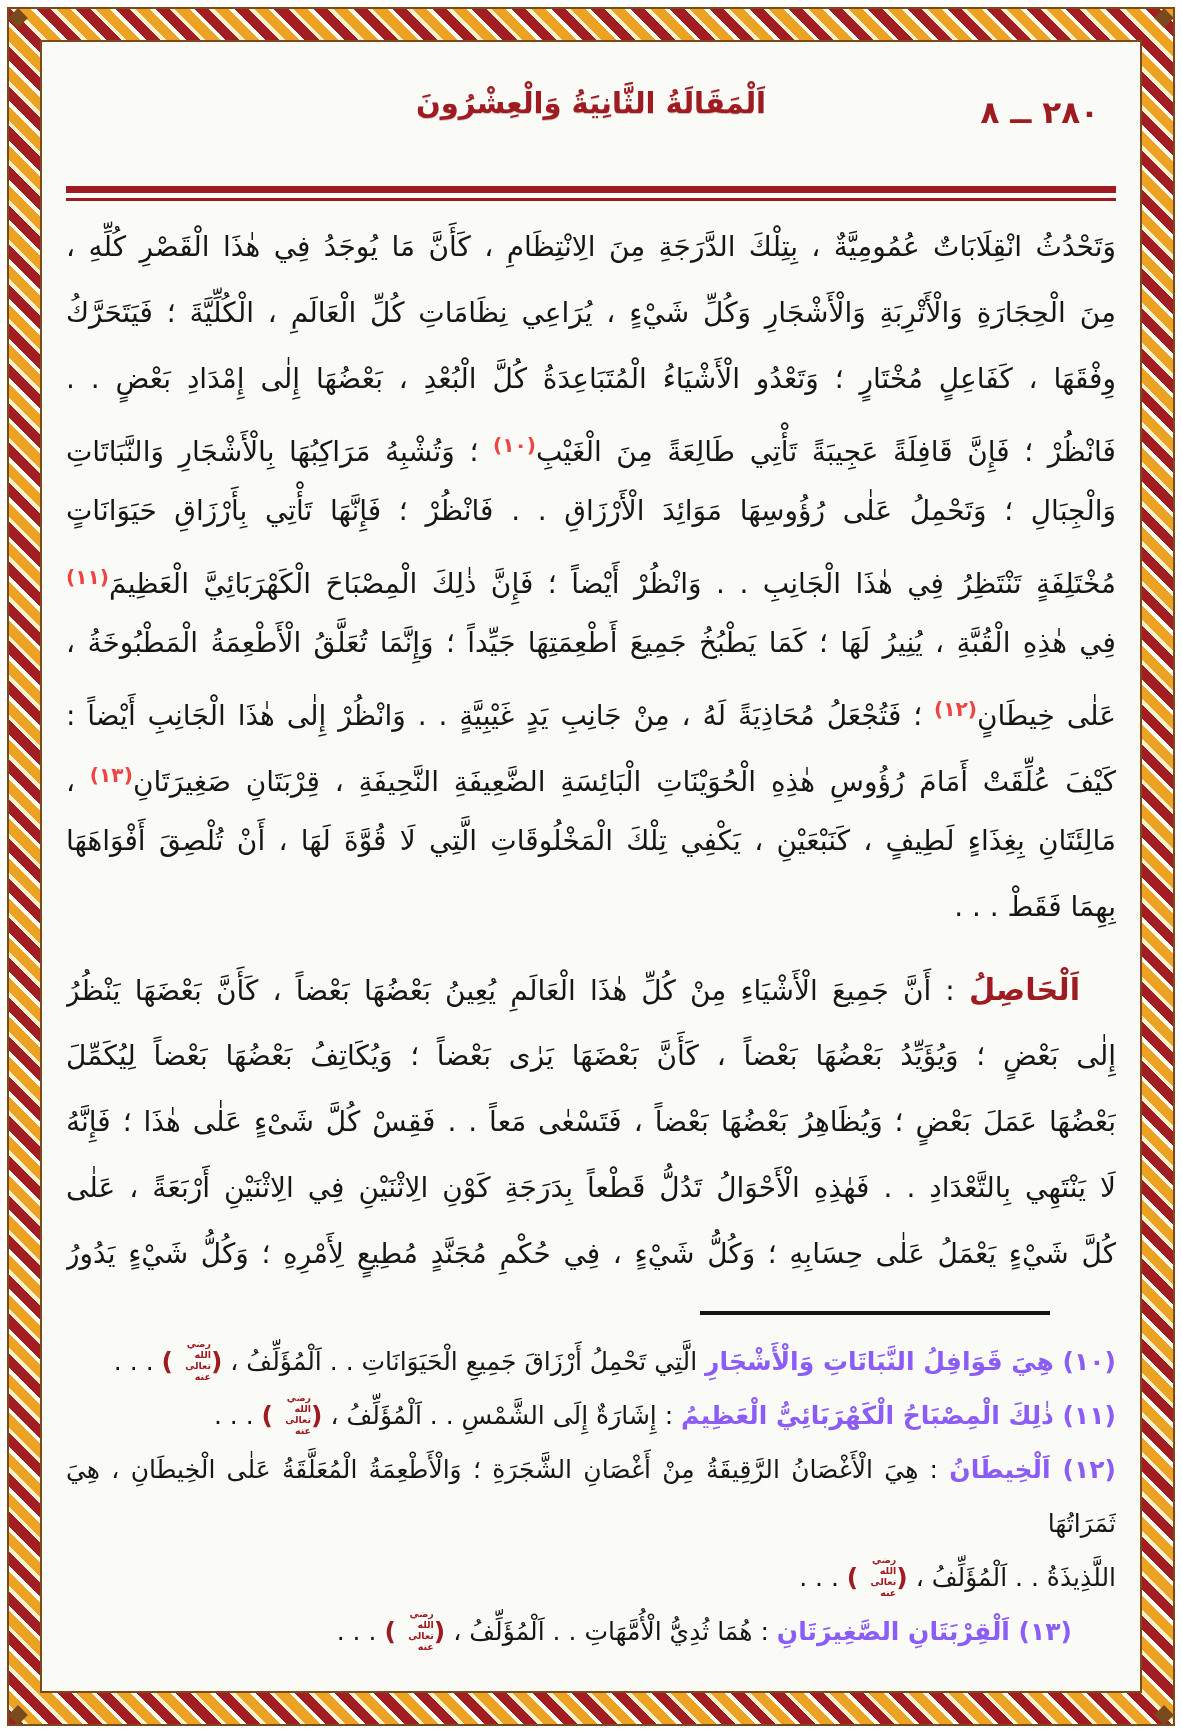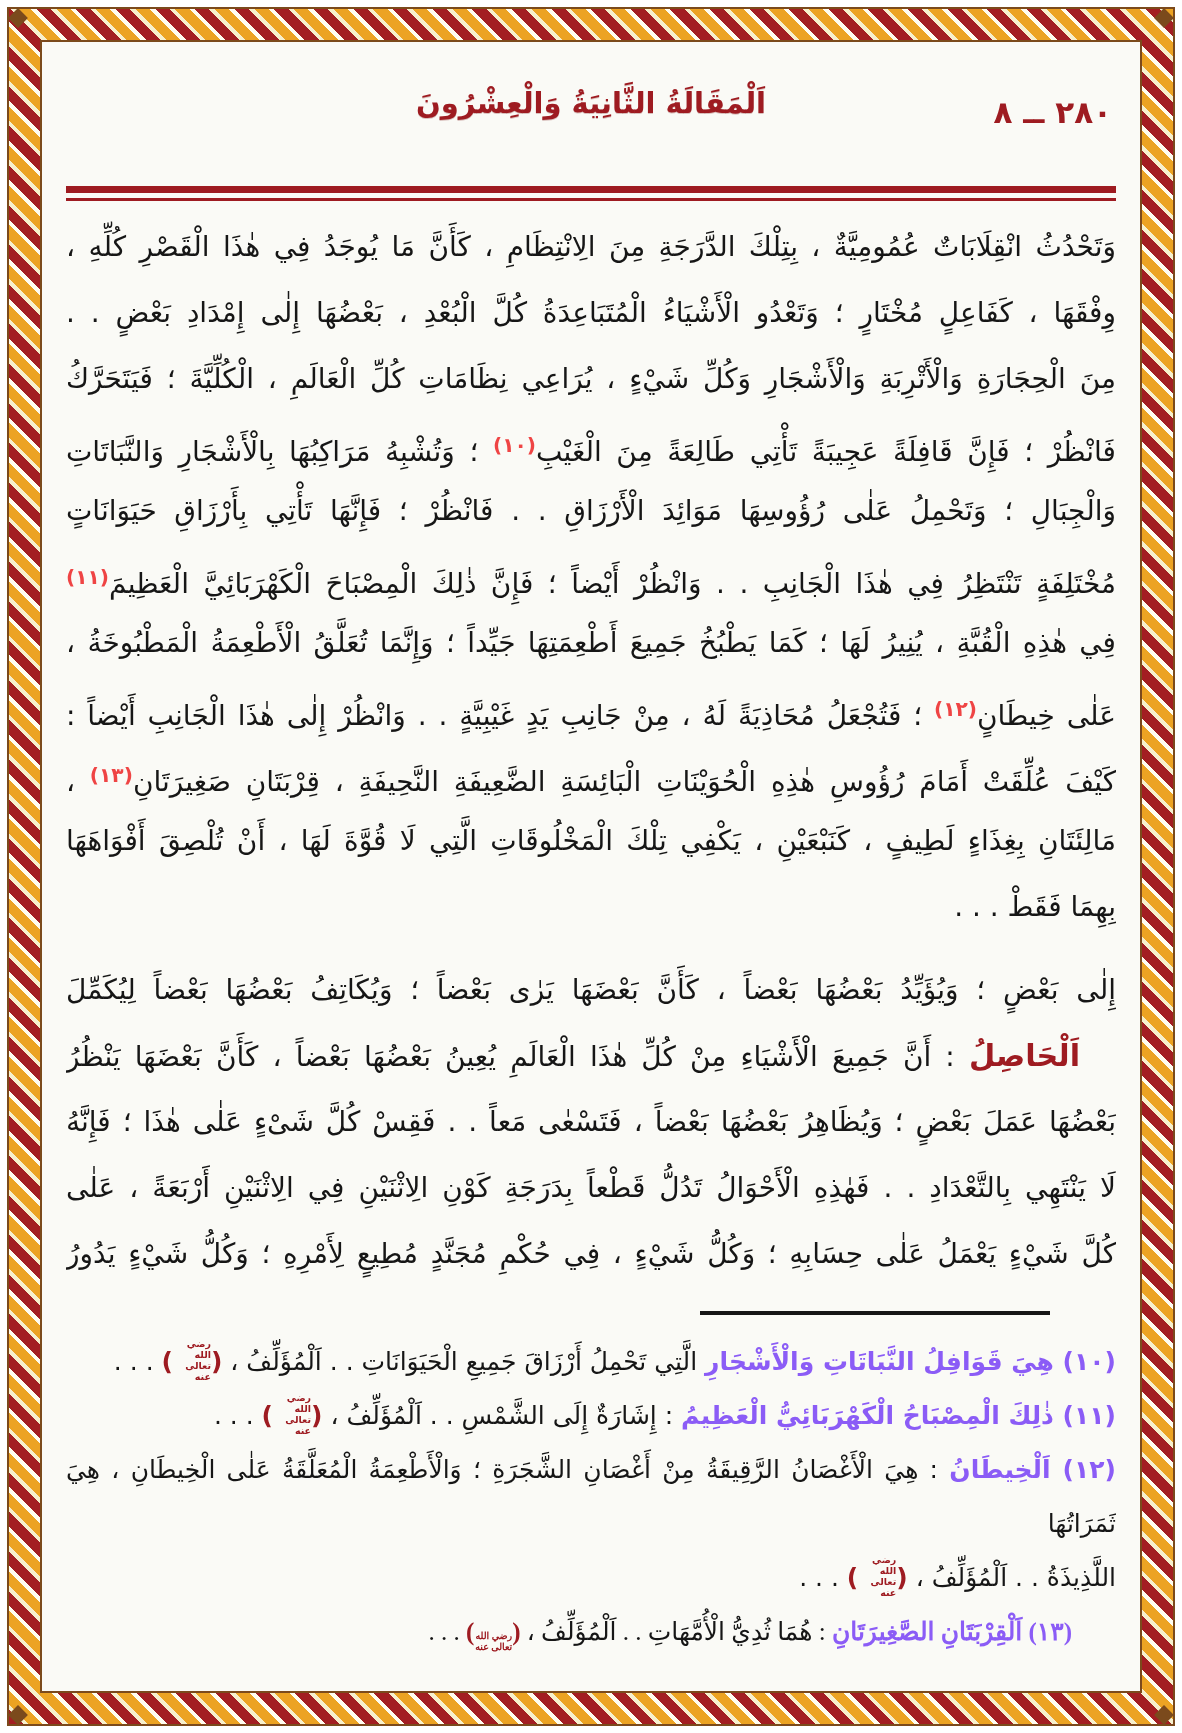--- a/index.html
+++ b/index.html
@@ -14,42 +14,42 @@
       #a31e22 0 10px,#f7f0cd 10px 14px,#eca323 14px 24px,#fffdf0 24px 28px);
   }
   .inner{position:absolute;inset:40px;background:#fafaf6;border:2px solid #7b4a1c;}
   .corner{position:absolute;width:14px;height:14px;background:#7b4a1c;transform:rotate(45deg);}
   .corner.tl{left:2px;top:2px}.corner.tr{right:2px;top:2px}
   .corner.bl{left:2px;bottom:2px}.corner.br{right:2px;bottom:2px}
 
   .content{position:absolute;inset:42px;padding:0 24px;direction:rtl;color:#161616;}
 
   .header{position:relative;margin-top:30px;height:88px;}
-  .pagenum{position:absolute;right:4px;top:22px;color:#9e1b21;font-weight:bold;font-size:31px;letter-spacing:2px;}
+  .pagenum{position:absolute;right:17px;top:22px;color:#9e1b21;font-weight:bold;font-size:31px;letter-spacing:2px;}
   .title{text-align:center;color:#9e1b21;font-size:29px;font-weight:bold;padding-top:14px;
          text-shadow:0 1px 0 rgba(120,20,20,.25);}
   .rules{margin-top:26px;}
   .rule-a{height:7px;background:#9e1b21;}
   .rule-b{height:3px;background:#9e1b21;margin-top:5px;}
 
   .body{margin-top:13px;font-size:28px;}
   .bline{height:66px;line-height:66px;text-align:justify;text-align-last:justify;overflow:hidden;}
   .bline.end{text-align-last:right;}
   .para2{margin-top:17px;}
   .bline.indent{text-indent:36px;}
 
   .red{color:#8b5cf6;}
   .lead{color:#9e1b21;font-weight:bold;font-size:1.08em;}
   .fnref{color:#ef4444;font-size:0.72em;font-weight:bold;vertical-align:9px;}
 
   .fn-sep{height:4px;background:#161616;width:350px;margin:24px 66px 0 auto;}
   .footnotes{margin-top:20px;font-size:25px;}
   .fline{line-height:54px;text-align:right;overflow:hidden;}
   .fline.just{text-align:justify;text-align-last:justify;}
-  .fline.ind{padding-right:44px;font-family:Liberation Serif, serif;}
+  .fline.ind{padding-right:44px;}
   .fline .red{font-weight:bold;}
   .paren{color:#9e1b21;font-weight:bold;}
   .seal{
     display:inline-block;width:38px;font-size:9.5px;line-height:1.15;text-align:right;
     vertical-align:-10px;color:#9e1b21;white-space:normal;font-weight:bold;
   }
 </style>
 </head>
 <body>
 
@@ -69,34 +69,34 @@
       <div class="title">اَلْمَقَالَةُ الثَّانِيَةُ وَالْعِشْرُونَ</div>
     </div>
     <div class="rules">
       <div class="rule-a"></div>
       <div class="rule-b"></div>
     </div>
 
     <div class="body">
       <div class="para1">
         <div class="bline">وَتَحْدُثُ انْقِلَابَاتٌ عُمُومِيَّةٌ ، بِتِلْكَ الدَّرَجَةِ مِنَ الِانْتِظَامِ ، كَأَنَّ مَا يُوجَدُ فِي هٰذَا الْقَصْرِ كُلِّهِ ،</div>
+        <div class="bline">مِنَ الْحِجَارَةِ وَالْأَتْرِبَةِ وَالْأَشْجَارِ وَكُلِّ شَيْءٍ ، يُرَاعِي نِظَامَاتِ كُلِّ الْعَالَمِ ، الْكُلِّيَّةَ ؛ فَيَتَحَرَّكُ</div>
         <div class="bline">وِفْقَهَا ، كَفَاعِلٍ مُخْتَارٍ ؛ وَتَعْدُو الْأَشْيَاءُ الْمُتَبَاعِدَةُ كُلَّ الْبُعْدِ ، بَعْضُهَا إِلٰى إِمْدَادِ بَعْضٍ . .</div>
-        <div class="bline">مِنَ الْحِجَارَةِ وَالْأَتْرِبَةِ وَالْأَشْجَارِ وَكُلِّ شَيْءٍ ، يُرَاعِي نِظَامَاتِ كُلِّ الْعَالَمِ ، الْكُلِّيَّةَ ؛ فَيَتَحَرَّكُ</div>
         <div class="bline"><span>فَانْظُرْ ؛ فَإِنَّ قَافِلَةً عَجِيبَةً تَأْتِي طَالِعَةً مِنَ الْغَيْبِ</span><span class="fnref">(١٠)</span><span> ؛ وَتُشْبِهُ مَرَاكِبُهَا بِالْأَشْجَارِ وَالنَّبَاتَاتِ</span></div>
         <div class="bline">وَالْجِبَالِ ؛ وَتَحْمِلُ عَلٰى رُؤُوسِهَا مَوَائِدَ الْأَرْزَاقِ . . فَانْظُرْ ؛ فَإِنَّهَا تَأْتِي بِأَرْزَاقِ حَيَوَانَاتٍ</div>
         <div class="bline"><span>مُخْتَلِفَةٍ تَنْتَظِرُ فِي هٰذَا الْجَانِبِ . . وَانْظُرْ أَيْضاً ؛ فَإِنَّ ذٰلِكَ الْمِصْبَاحَ الْكَهْرَبَائِيَّ الْعَظِيمَ</span><span class="fnref">(١١)</span></div>
         <div class="bline">فِي هٰذِهِ الْقُبَّةِ ، يُنِيرُ لَهَا ؛ كَمَا يَطْبُخُ جَمِيعَ أَطْعِمَتِهَا جَيِّداً ؛ وَإِنَّمَا تُعَلَّقُ الْأَطْعِمَةُ الْمَطْبُوخَةُ ،</div>
         <div class="bline"><span>عَلٰى خِيطَانٍ</span><span class="fnref">(١٢)</span><span> ؛ فَتُجْعَلُ مُحَاذِيَةً لَهُ ، مِنْ جَانِبِ يَدٍ غَيْبِيَّةٍ . . وَانْظُرْ إِلٰى هٰذَا الْجَانِبِ أَيْضاً :</span></div>
         <div class="bline"><span>كَيْفَ عُلِّقَتْ أَمَامَ رُؤُوسِ هٰذِهِ الْحُوَيْنَاتِ الْبَائِسَةِ الضَّعِيفَةِ النَّحِيفَةِ ، قِرْبَتَانِ صَغِيرَتَانِ</span><span class="fnref">(١٣)</span><span> ،</span></div>
         <div class="bline">مَالِئَتَانِ بِغِذَاءٍ لَطِيفٍ ، كَنَبْعَيْنِ ، يَكْفِي تِلْكَ الْمَخْلُوقَاتِ الَّتِي لَا قُوَّةَ لَهَا ، أَنْ تُلْصِقَ أَفْوَاهَهَا</div>
         <div class="bline end">بِهِمَا فَقَطْ . . .</div>
       </div>
       <div class="para2">
+        <div class="bline indent"><span class="lead">اَلْحَاصِلُ</span><span> : أَنَّ جَمِيعَ الْأَشْيَاءِ مِنْ كُلِّ هٰذَا الْعَالَمِ يُعِينُ بَعْضُهَا بَعْضاً ، كَأَنَّ بَعْضَهَا يَنْظُرُ</span></div>
         <div class="bline">إِلٰى بَعْضٍ ؛ وَيُؤَيِّدُ بَعْضُهَا بَعْضاً ، كَأَنَّ بَعْضَهَا يَرٰى بَعْضاً ؛ وَيُكَاتِفُ بَعْضُهَا بَعْضاً لِيُكَمِّلَ</div>
-        <div class="bline indent"><span class="lead">اَلْحَاصِلُ</span><span> : أَنَّ جَمِيعَ الْأَشْيَاءِ مِنْ كُلِّ هٰذَا الْعَالَمِ يُعِينُ بَعْضُهَا بَعْضاً ، كَأَنَّ بَعْضَهَا يَنْظُرُ</span></div>
         <div class="bline">بَعْضُهَا عَمَلَ بَعْضٍ ؛ وَيُظَاهِرُ بَعْضُهَا بَعْضاً ، فَتَسْعٰى مَعاً . . فَقِسْ كُلَّ شَىْءٍ عَلٰى هٰذَا ؛ فَإِنَّهُ</div>
         <div class="bline">لَا يَنْتَهِي بِالتَّعْدَادِ . . فَهٰذِهِ الْأَحْوَالُ تَدُلُّ قَطْعاً بِدَرَجَةِ كَوْنِ الِاثْنَيْنِ فِي الِاثْنَيْنِ أَرْبَعَةً ، عَلٰى</div>
         <div class="bline">كُلَّ شَيْءٍ يَعْمَلُ عَلٰى حِسَابِهِ ؛ وَكُلُّ شَيْءٍ ، فِي حُكْمِ مُجَنَّدٍ مُطِيعٍ لِأَمْرِهِ ؛ وَكُلُّ شَيْءٍ يَدُورُ</div>
       </div>
     </div>
 
     <div class="fn-sep"></div>
 
     <div class="footnotes">
       <div class="fline"><span class="red">(١٠) هِيَ قَوَافِلُ النَّبَاتَاتِ وَالْأَشْجَارِ</span><span> الَّتِي تَحْمِلُ أَرْزَاقَ جَمِيعِ الْحَيَوَانَاتِ . . اَلْمُؤَلِّفُ ، </span><span class="paren">(</span><span class="seal">رضي الله تعالى عنه</span><span class="paren">)</span><span> . . .</span></div>

